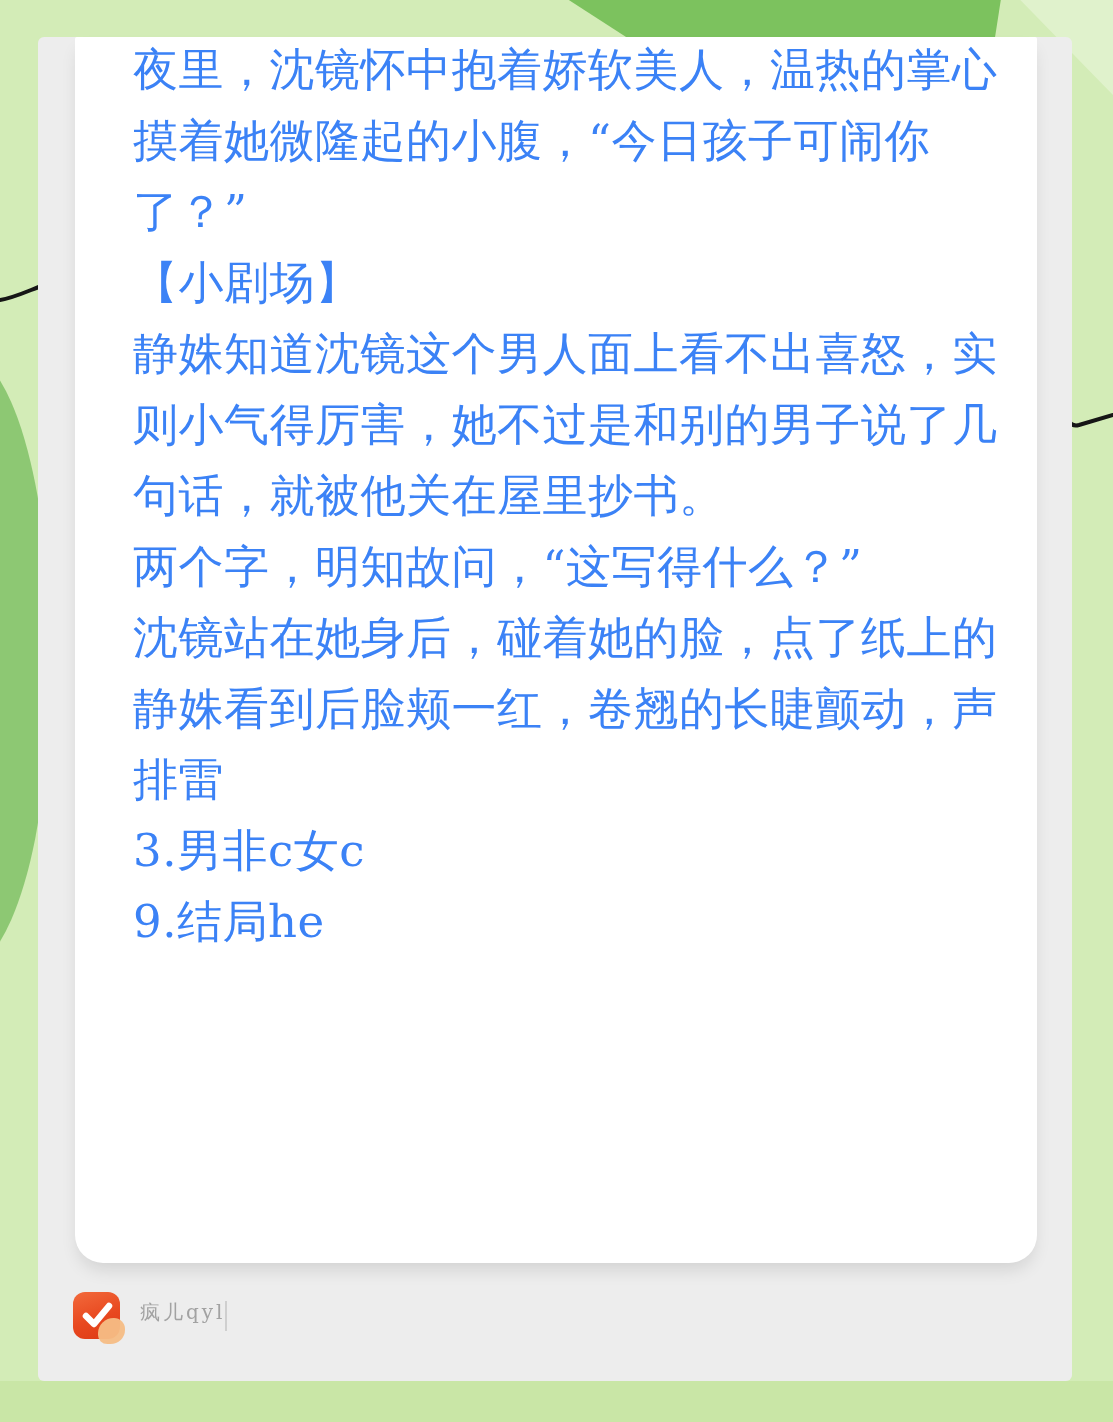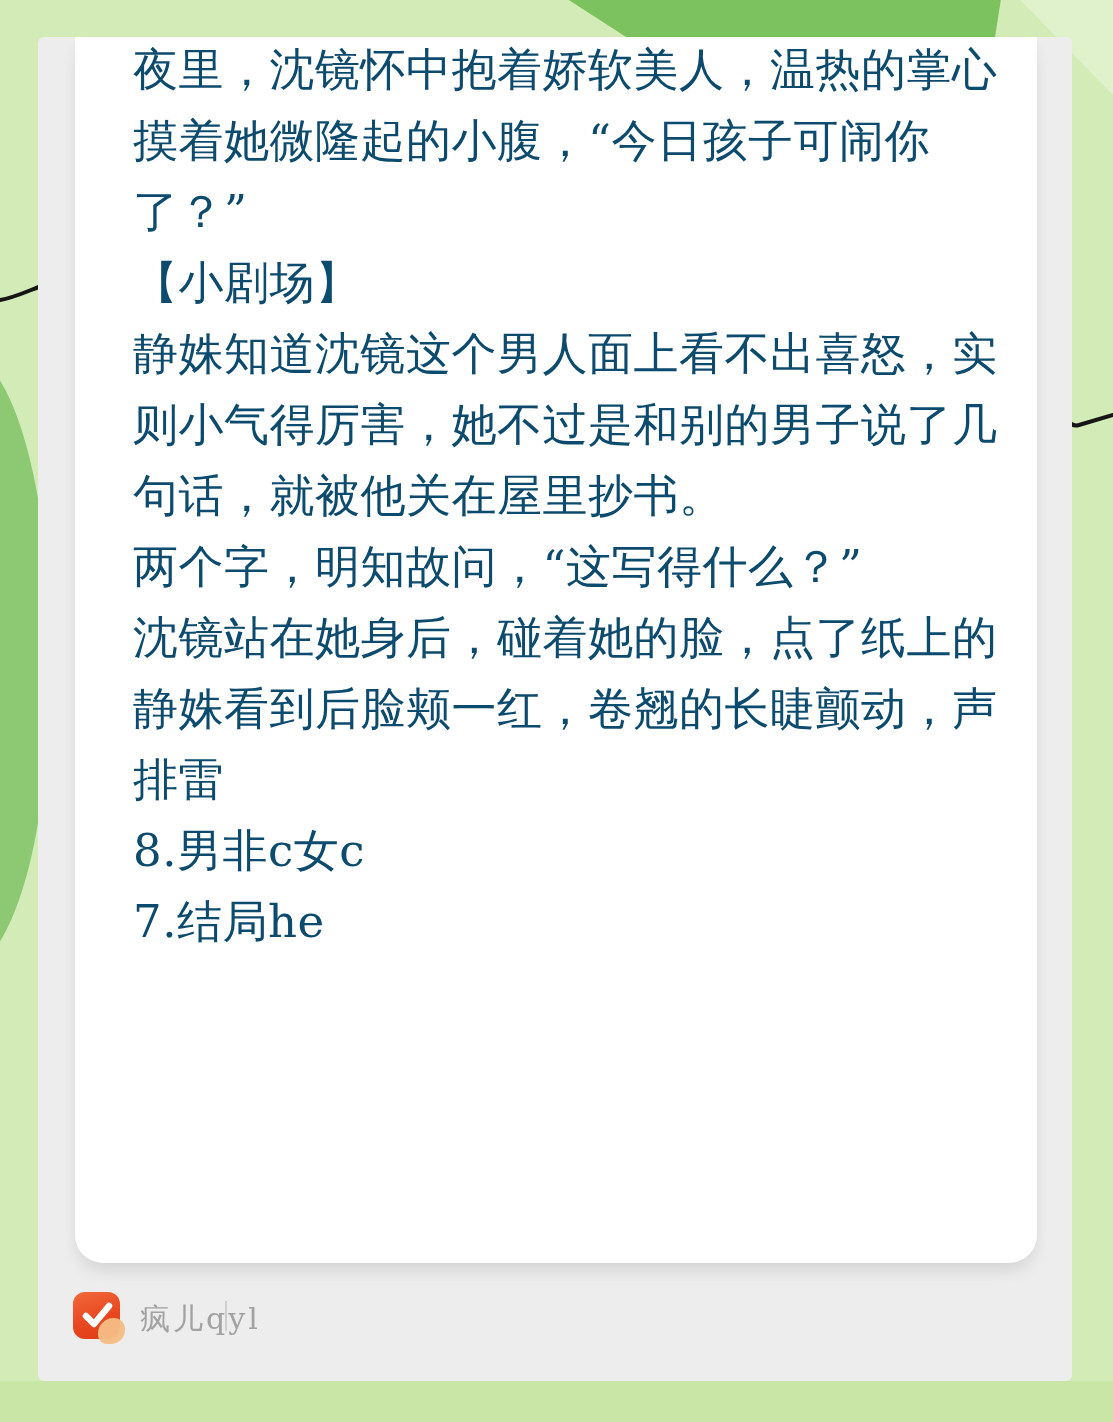--- a/index.html
+++ b/index.html
@@ -35,40 +35,40 @@
     position:absolute;left:38px;top:37px;width:1034px;height:1344px;
     background:#ededed;border-radius:6px;
   }
   .page{
     position:absolute;left:37px;top:0;width:962px;height:1226px;
     background:#ffffff;border-radius:2px 2px 28px 28px;
     box-shadow:0 10px 18px -4px rgba(0,0,0,0.12);
   }
   .page-text{position:absolute;left:58px;top:-3px;width:860px;}
   .line{
-    height:71px;line-height:71px;font-size:45px;color:#0c4a6e;
+    height:71px;line-height:71px;font-size:45px;color:#3b82f6;
     white-space:nowrap;letter-spacing:0.5px;
   }
   
   .watermark{
     position:absolute;left:35px;top:1255px;width:600px;height:100px;
   }
   .app-icon{
     position:absolute;left:38px;top:37px;width:47px;height:47px;
     border-radius:12px;
     background:linear-gradient(160deg,#f26a3c 0%,#e8481f 55%,#dd3a15 100%);
   }
   .icon-blob{
     position:absolute;right:-5px;bottom:-5px;width:27px;height:26px;
     background:#f6bd85;opacity:0.95;
     border-radius:60% 42% 55% 35%;
   }
   .check-svg{position:absolute;left:3px;top:2px;}
   .username{
-    position:absolute;left:105px;top:44px;font-size:30px;color:#a2a2a2;
+    position:absolute;left:105px;top:44px;font-size:20px;color:#a2a2a2;
     letter-spacing:3px;white-space:nowrap;
   }
   .cursor-bar{
     position:absolute;left:190px;top:46px;width:2px;height:30px;background:#cfcfcf;
   }
 </style>
 </head>
 <body>
 
 <div class="accent-poly"></div>
@@ -91,22 +91,22 @@
       <div class="line">摸着她微隆起的小腹，“今日孩子可闹你</div>
       <div class="line">了？”</div>
       <div class="line">【小剧场】</div>
       <div class="line">静姝知道沈镜这个男人面上看不出喜怒，实</div>
       <div class="line">则小气得厉害，她不过是和别的男子说了几</div>
       <div class="line">句话，就被他关在屋里抄书。</div>
       <div class="line">两个字，明知故问，“这写得什么？”</div>
       <div class="line">沈镜站在她身后，碰着她的脸，点了纸上的</div>
       <div class="line">静姝看到后脸颊一红，卷翘的长睫颤动，声</div>
       <div class="line">排雷</div>
-      <div class="line">8.男非c女c</div>
-      <div class="line">7.结局he</div>
+      <div class="line">3.男非c女c</div>
+      <div class="line">9.结局he</div>
     </div>
   </div>
 </div>
 
 <div class="watermark">
   <div class="app-icon">
     <div class="icon-blob"></div>
     <svg class="check-svg" width="42" height="42" viewBox="0 0 42 42">
       <path d="M10 22 L18 30 L33 12" fill="none" stroke="#ffffff" stroke-width="6.5" stroke-linecap="round" stroke-linejoin="round"></path>
     </svg>

